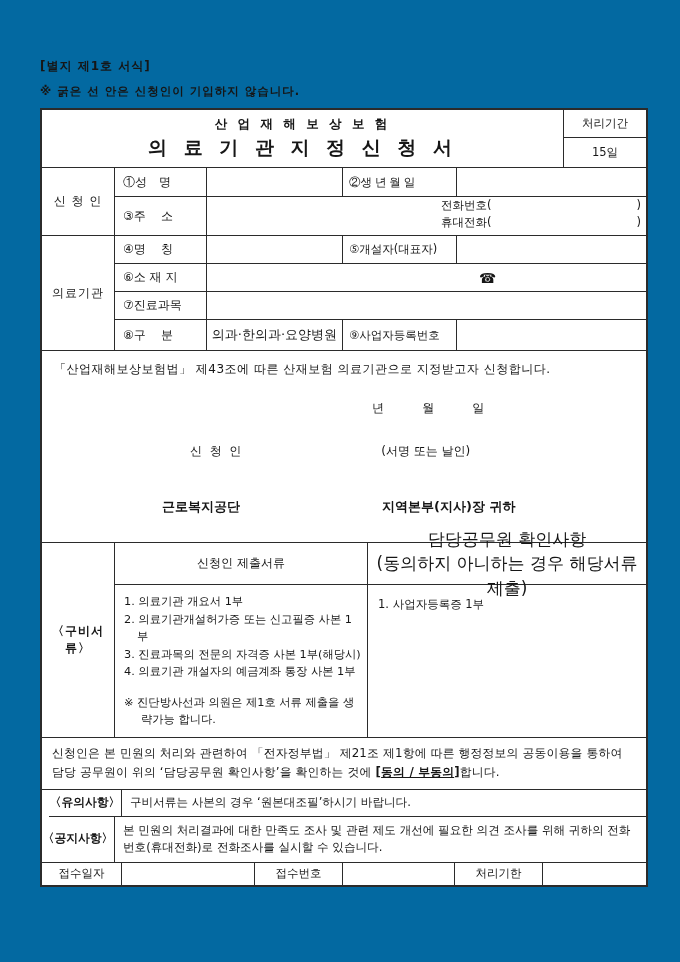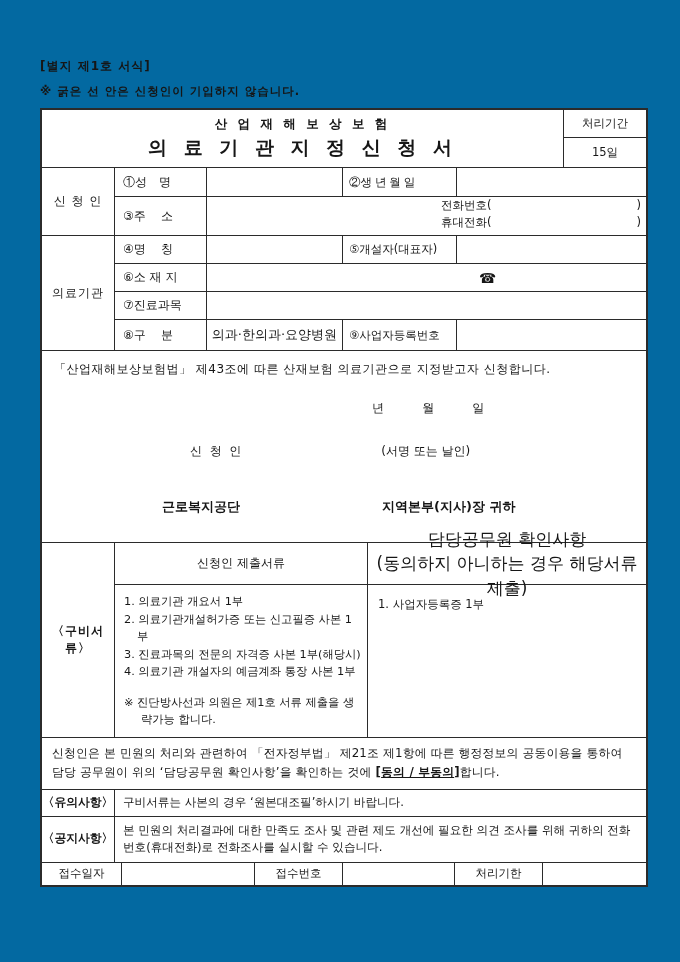--- a/index.html
+++ b/index.html
@@ -68,21 +68,21 @@
   .doc-note{ margin-top:13px; padding-left:17px; text-indent:-17px; }
   .docs-c2-body{ flex:1; display:block; padding:12px 10px; font-size:11.5px; }
   .docs-content{ height:134px; }
 
   
   .consent{ display:block; height:52px; border-bottom:1px solid var(--bc); padding:6px 10px 0 10px; font-size:11.8px; line-height:1.68; letter-spacing:0.2px; }
   .consent .ul{ text-decoration:underline; }
 
   .note-label{ width:73px; font-weight:bold; font-size:11.8px; }
   .note-text{ flex:1; padding:3px 8px; font-size:11.6px; line-height:1.5; }
-  .h27{ height:27px; } .h46{ height:46px; }
+  .h27{ height:27px;margin-left:7px; } .h46{ height:46px; }
 
   
   .receipt{ height:22px; font-size:11.5px; }
   .rc-l1{ width:80px; } .rc-v1{ width:133px; } .rc-l2{ width:88px;text-align:right; } .rc-v2{ width:112px; } .rc-l3{ width:88px; } .rc-v3{ flex:1; }
 
   .footer-note{ position:absolute; left:40px; top:866px; font-size:11.5px; }
 </style>
 </head>
 <body>
 

